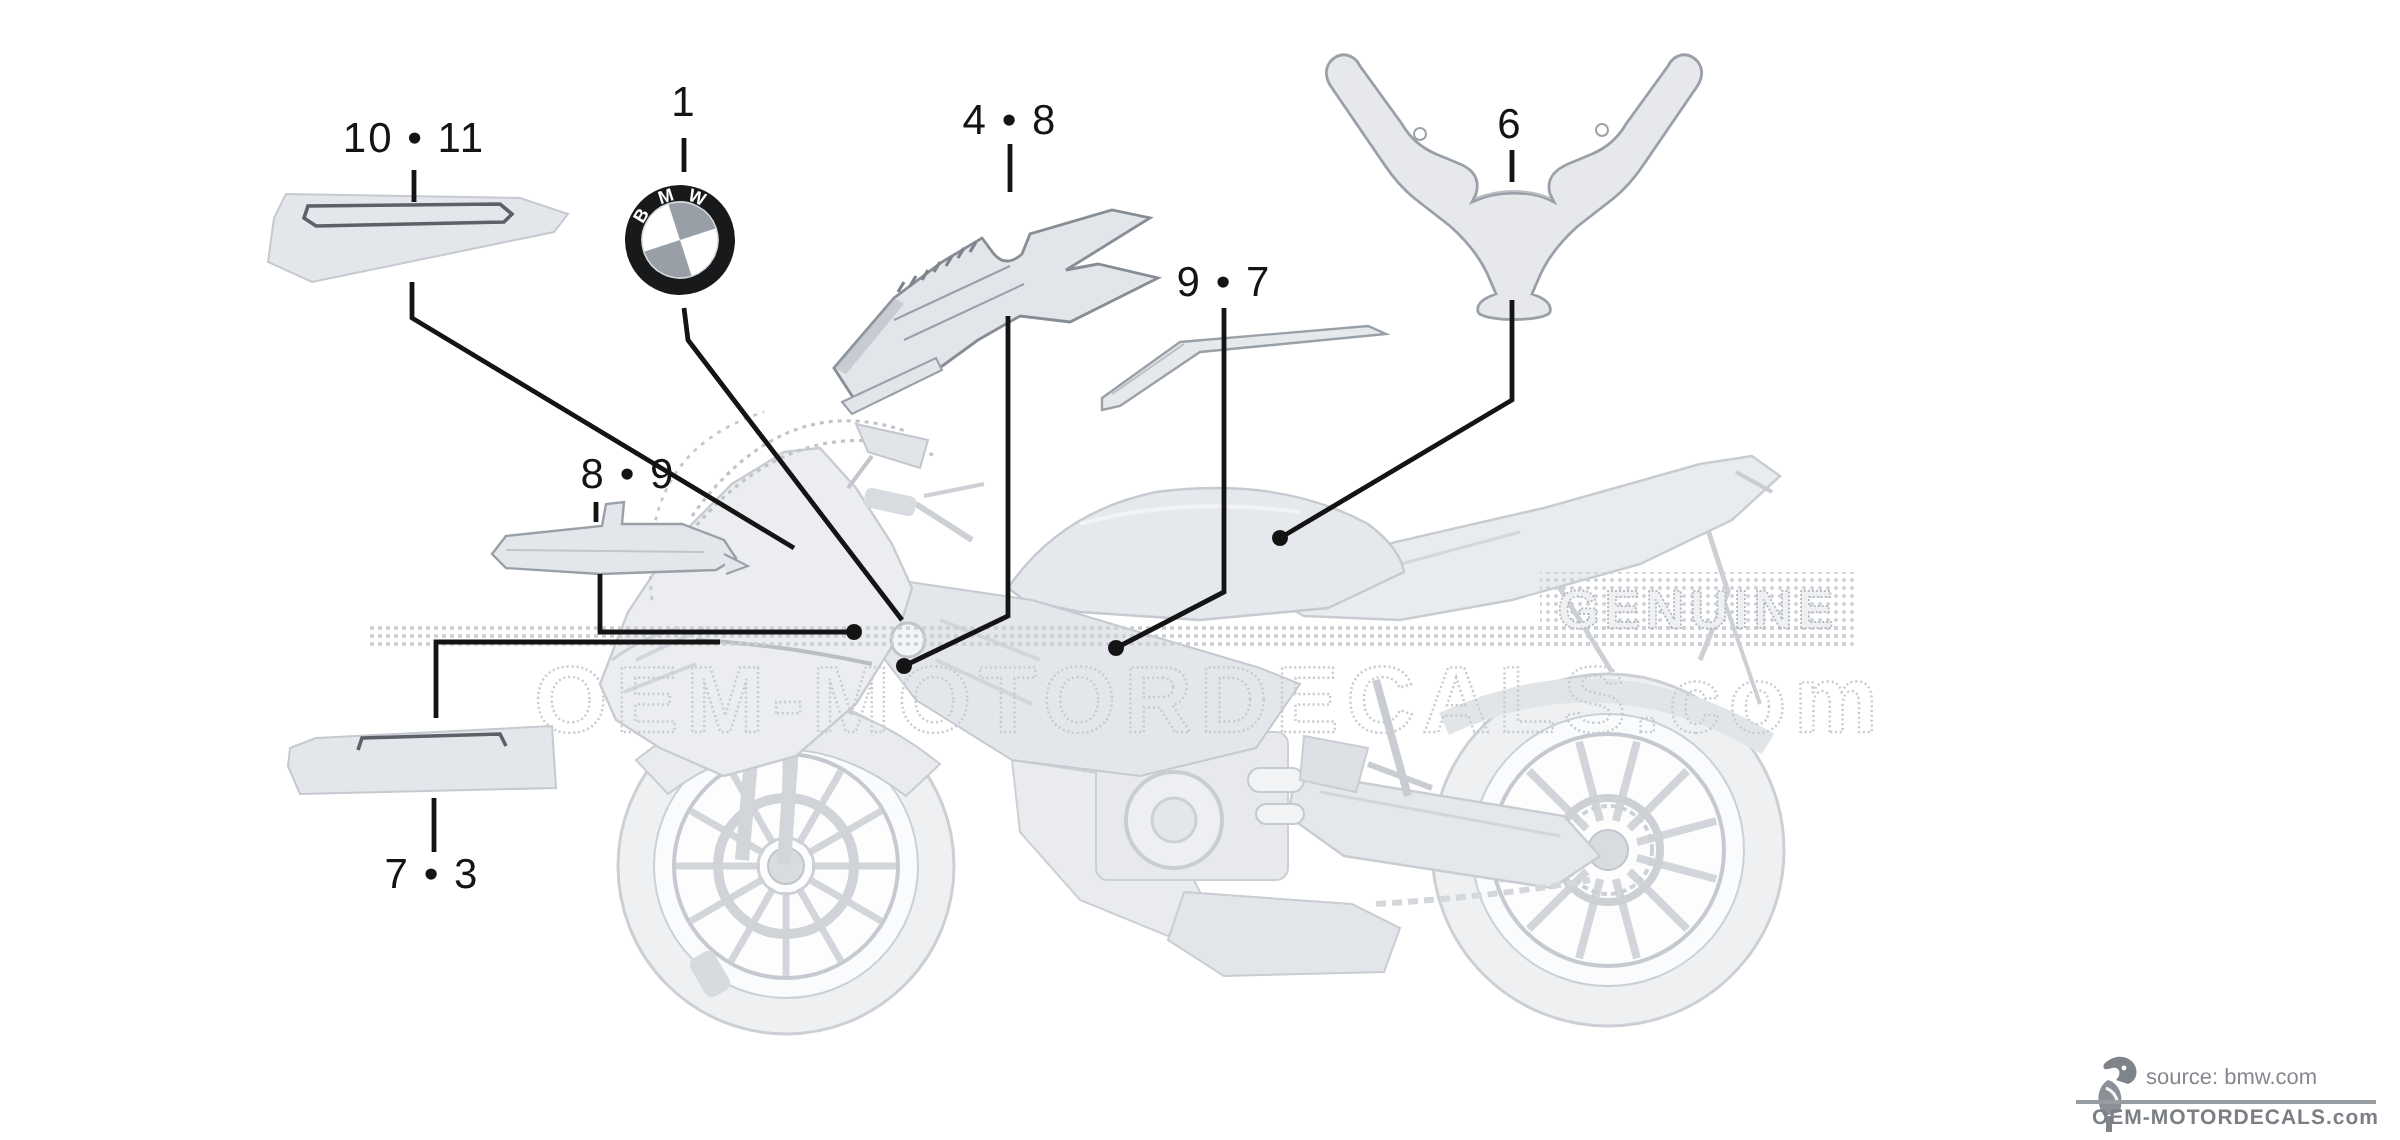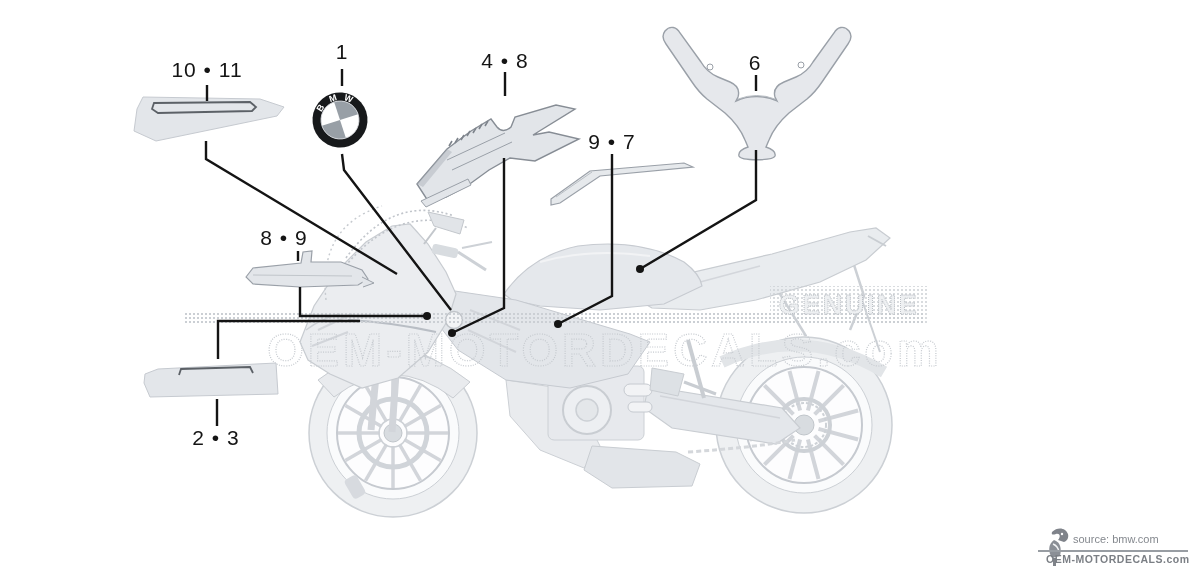--- a/index.html
+++ b/index.html
@@ -236,20 +236,20 @@
     <path d="M15,18 Q20,20 21,26" stroke="#f2f3f5" stroke-width="1.5" fill="none"></path>
     <rect x="15" y="32" width="3" height="8" fill="#7f838a"></rect>
   </g>
 </svg>
 
 <div class="callout-label" style="left:207px;top:70px">10 • 11</div>
 <div class="callout-label" style="left:342px;top:52px">1</div>
 <div class="callout-label" style="left:505px;top:61px">4 • 8</div>
 <div class="callout-label" style="left:612px;top:142px">9 • 7</div>
 <div class="callout-label" style="left:755px;top:63px">6</div>
-<div class="callout-label" style="left:284px;top:238px">8 • 9</div>
-<div class="callout-label" style="left:216px;top:438px">2 • 3</div>
+<div class="callout-label" style="left:314px;top:238px">8 • 9</div>
+<div class="callout-label" style="left:216px;top:438px">7 • 3</div>
 
 <div class="footer-source">source: bmw.com</div>
 <div class="footer-rule"></div>
 <div class="footer-brand">OEM-MOTORDECALS.com</div>
 
 </div>
 
 </body></html>

